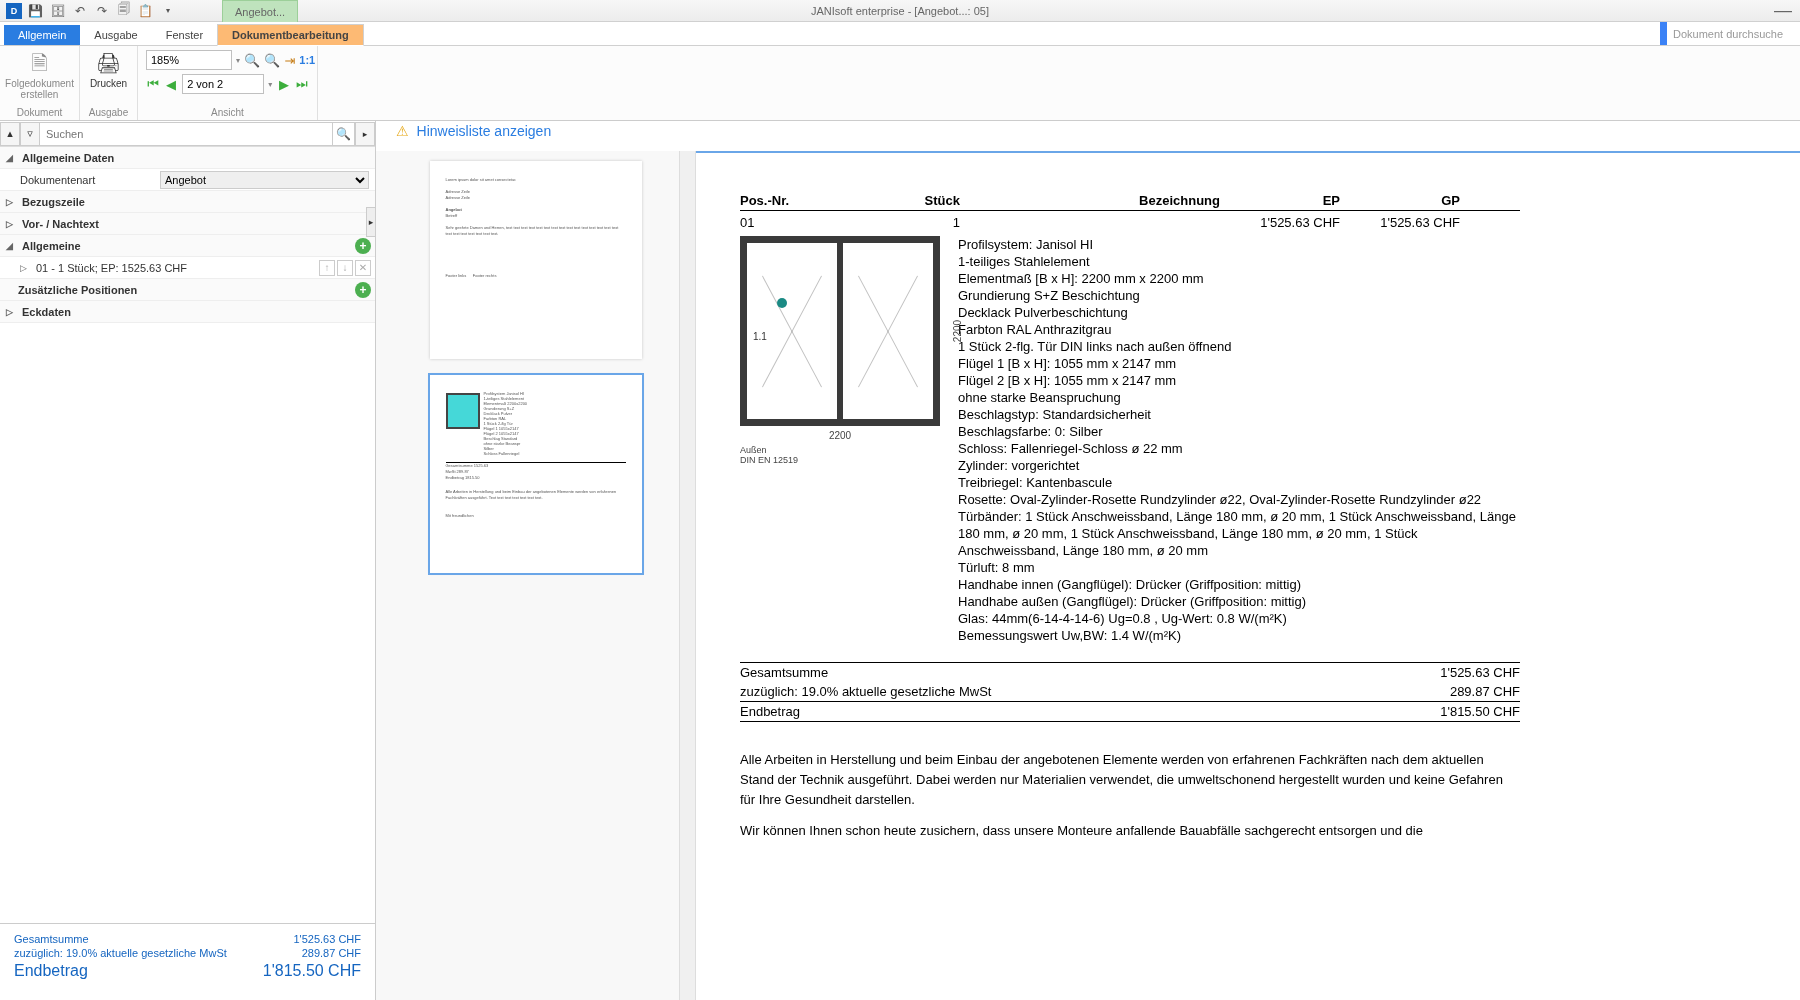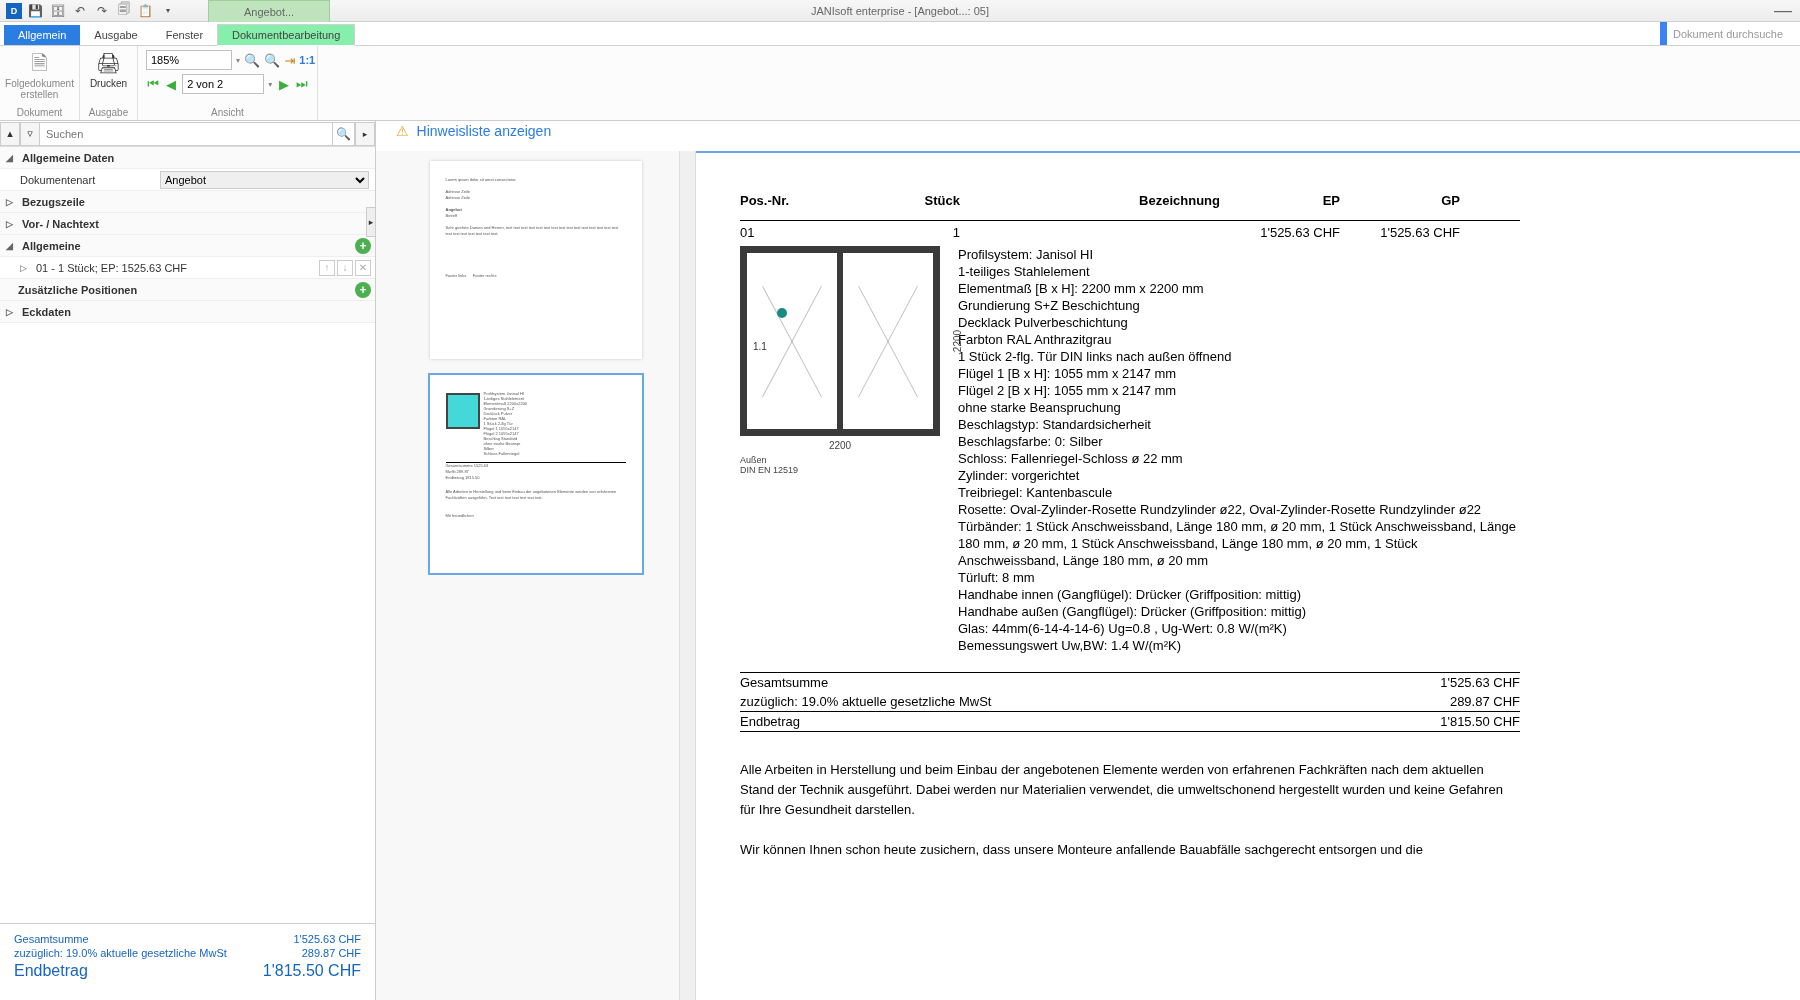--- a/index.html
+++ b/index.html
@@ -2,29 +2,29 @@
 <html><head>
 <meta charset="utf-8">
 <style>
 * { box-sizing: border-box; margin: 0; padding: 0; font-family: "Segoe UI", Tahoma, sans-serif; }
 body { background: #fff; font-size: 12px; color: #333; overflow: hidden; width: 1800px; height: 1000px; }
 
 
 .titlebar { height: 22px; background: linear-gradient(#f7f7f7,#ececec); display: flex; align-items: center; border-bottom: 1px solid #d0d0d0; position: relative; }
 .qat { display: flex; align-items: center; gap: 6px; padding: 0 6px; }
 .qat .qicon { width: 16px; height: 16px; display:flex; align-items:center; justify-content:center; font-size:12px; color:#555; cursor:pointer; }
-.activetab-title { position:absolute; left: 208px; top:0; height:22px; display:flex; align-items:center; padding: 0 35px; background:#bfe3bd; color:#666; font-size:11px; border:1px solid #9ccf99; border-bottom:none; }
+.activetab-title { position:absolute; left: 222px; top:0; height:22px; display:flex; align-items:center; padding: 0 12px; background:#bfe3bd; color:#666; font-size:11px; border:1px solid #9ccf99; border-bottom:none; }
 .apptitle { position:absolute; left:50%; transform:translateX(-50%); color:#666; font-size:11px; }
 .minbtn { position:absolute; right:8px; font-size:18px; color:#666; cursor:pointer; }
 
 
 .ribbontabs { height: 24px; background:#fff; display:flex; align-items:flex-end; border-bottom:1px solid #d0d0d0; padding-left:4px; position:relative;}
 .ribbontabs .tab { padding: 4px 14px; font-size:11px; color:#444; cursor:pointer; }
 .ribbontabs .tab.file { background:#2a7de1; color:#fff; }
-.ribbontabs .tab.active { border:1px solid #d0d0d0; border-bottom:1px solid #fff; background:#86efac; margin-bottom:-1px; }
+.ribbontabs .tab.active { border:1px solid #d0d0d0; border-bottom:1px solid #fff; background:#fdba74; margin-bottom:-1px;font-weight:bold; }
 .searchbox-top { position:absolute; right:0; top:0; height:23px; width:140px; border-left:7px solid #3b82f6; display:flex; align-items:center; padding:0 6px; color:#999; font-size:11px; }
 
 
 .ribbon { height: 75px; background:#fcfcfc; border-bottom:1px solid #ccc; display:flex; }
 .ribgroup { border-right:1px solid #e0e0e0; padding: 4px 8px 2px 8px; display:flex; flex-direction:column; align-items:center; justify-content:space-between; }
 .ribgroup .lbl { font-size:10px; color:#888; text-align:center; }
 .bigbtn { display:flex; flex-direction:column; align-items:center; gap:2px; color:#888; font-size:10px; line-height:11px; text-align:center; cursor:pointer; }
 .bigbtn .ic { width:26px; height:26px; display:flex; align-items:center; justify-content:center; font-size:20px; }
 .ansicht-row1 { display:flex; align-items:center; gap:4px; }
 .zoomsel { width:86px; height:20px; border:1px solid #c0c0c0; background:#fff; font-size:11px; padding:0 4px; }
@@ -63,21 +63,21 @@
 .notice .warn { color:#e6a817; }
 .thumb { width:212px; height:198px; background:#fff; margin: 0 auto 16px auto; box-shadow:0 0 3px rgba(0,0,0,0.2); padding:16px; font-size:4px; line-height:6px; color:#555; overflow:hidden; }
 .thumb.selected { outline:2px solid #6aa6e8; }
 .thumb .minidoor { width:34px; height:36px; background:#45d8d8; border:2px solid #444; float:left; margin:2px 4px 2px 0; }
 .vscroll { position:absolute; right:0; top:0; width:16px; height:100%; background:#f0f0f0; border-left:1px solid #ddd; }
 
 
 .rightdoc { flex:1; background:#fff; display:flex; flex-direction:column; }
 .docwrap { flex:1; overflow:auto; padding: 10px 0 0 24px; border-top: 2px solid #6aa6e8; }
 .page { width: 820px; background:#fff; padding: 30px 20px; font-size:13px; color:#000; }
-.poshdr { display:grid; grid-template-columns: 120px 100px 260px 120px 120px; border-bottom:1px solid #000; font-weight:bold; padding-bottom:12px; }
+.poshdr { display:grid; grid-template-columns: 120px 100px 260px 120px 120px; border-bottom:1px solid #000; font-weight:bold; padding-bottom:2px; }
 .posrow { display:grid; grid-template-columns: 120px 100px 260px 120px 120px; padding-top:4px; }
 .posrow .r, .poshdr .r { text-align:right; }
 .doorblock { display:flex; gap:18px; margin-top:6px; }
 .doorcol { width:250px; font-size:10px; color:#444; }
 .door { width:200px; height:190px; border:4px solid #3a3a3a; background:#3a3a3a; display:flex; position:relative; margin-bottom:4px; }
 .door .leaf { flex:1; background:#ffffff; border:3px solid #3a3a3a; position:relative; }
 .door .leaf::before, .door .leaf::after { content:""; position:absolute; background:rgba(0,0,0,0.25); }
 .door .leaf::before { width:140%; height:1px; top:50%; left:-20%; transform:rotate(62deg); }
 .door .leaf::after  { width:140%; height:1px; top:50%; left:-20%; transform:rotate(-62deg); }
 .dimh { font-size:10px; text-align:center; color:#444; }
@@ -317,21 +317,21 @@
                   <span>zuzüglich: 19.0% aktuelle gesetzliche MwSt</span>
                   <span>289.87  CHF</span>
                 </div>
               <div class="line">
                   <span>Endbetrag</span>
                   <span>1'815.50  CHF</span>
                 </div>
             </div>
 
             <div class="bodytext">Alle Arbeiten in Herstellung und beim Einbau der angebotenen Elemente werden von erfahrenen Fachkräften nach dem aktuellen Stand der Technik ausgeführt. Dabei werden nur Materialien verwendet, die umweltschonend hergestellt wurden und keine Gefahren für Ihre Gesundheit darstellen.</div>
-            <div class="bodytext" style="margin-top:20px">Wir können Ihnen schon heute zusichern, dass unsere Monteure anfallende Bauabfälle sachgerecht entsorgen und die</div>
+            <div class="bodytext" style="margin-top:11px">Wir können Ihnen schon heute zusichern, dass unsere Monteure anfallende Bauabfälle sachgerecht entsorgen und die</div>
 
           </div>
         </div>
       </div>
 
     </div>
   </div>
 </div>
 
 </body></html>

